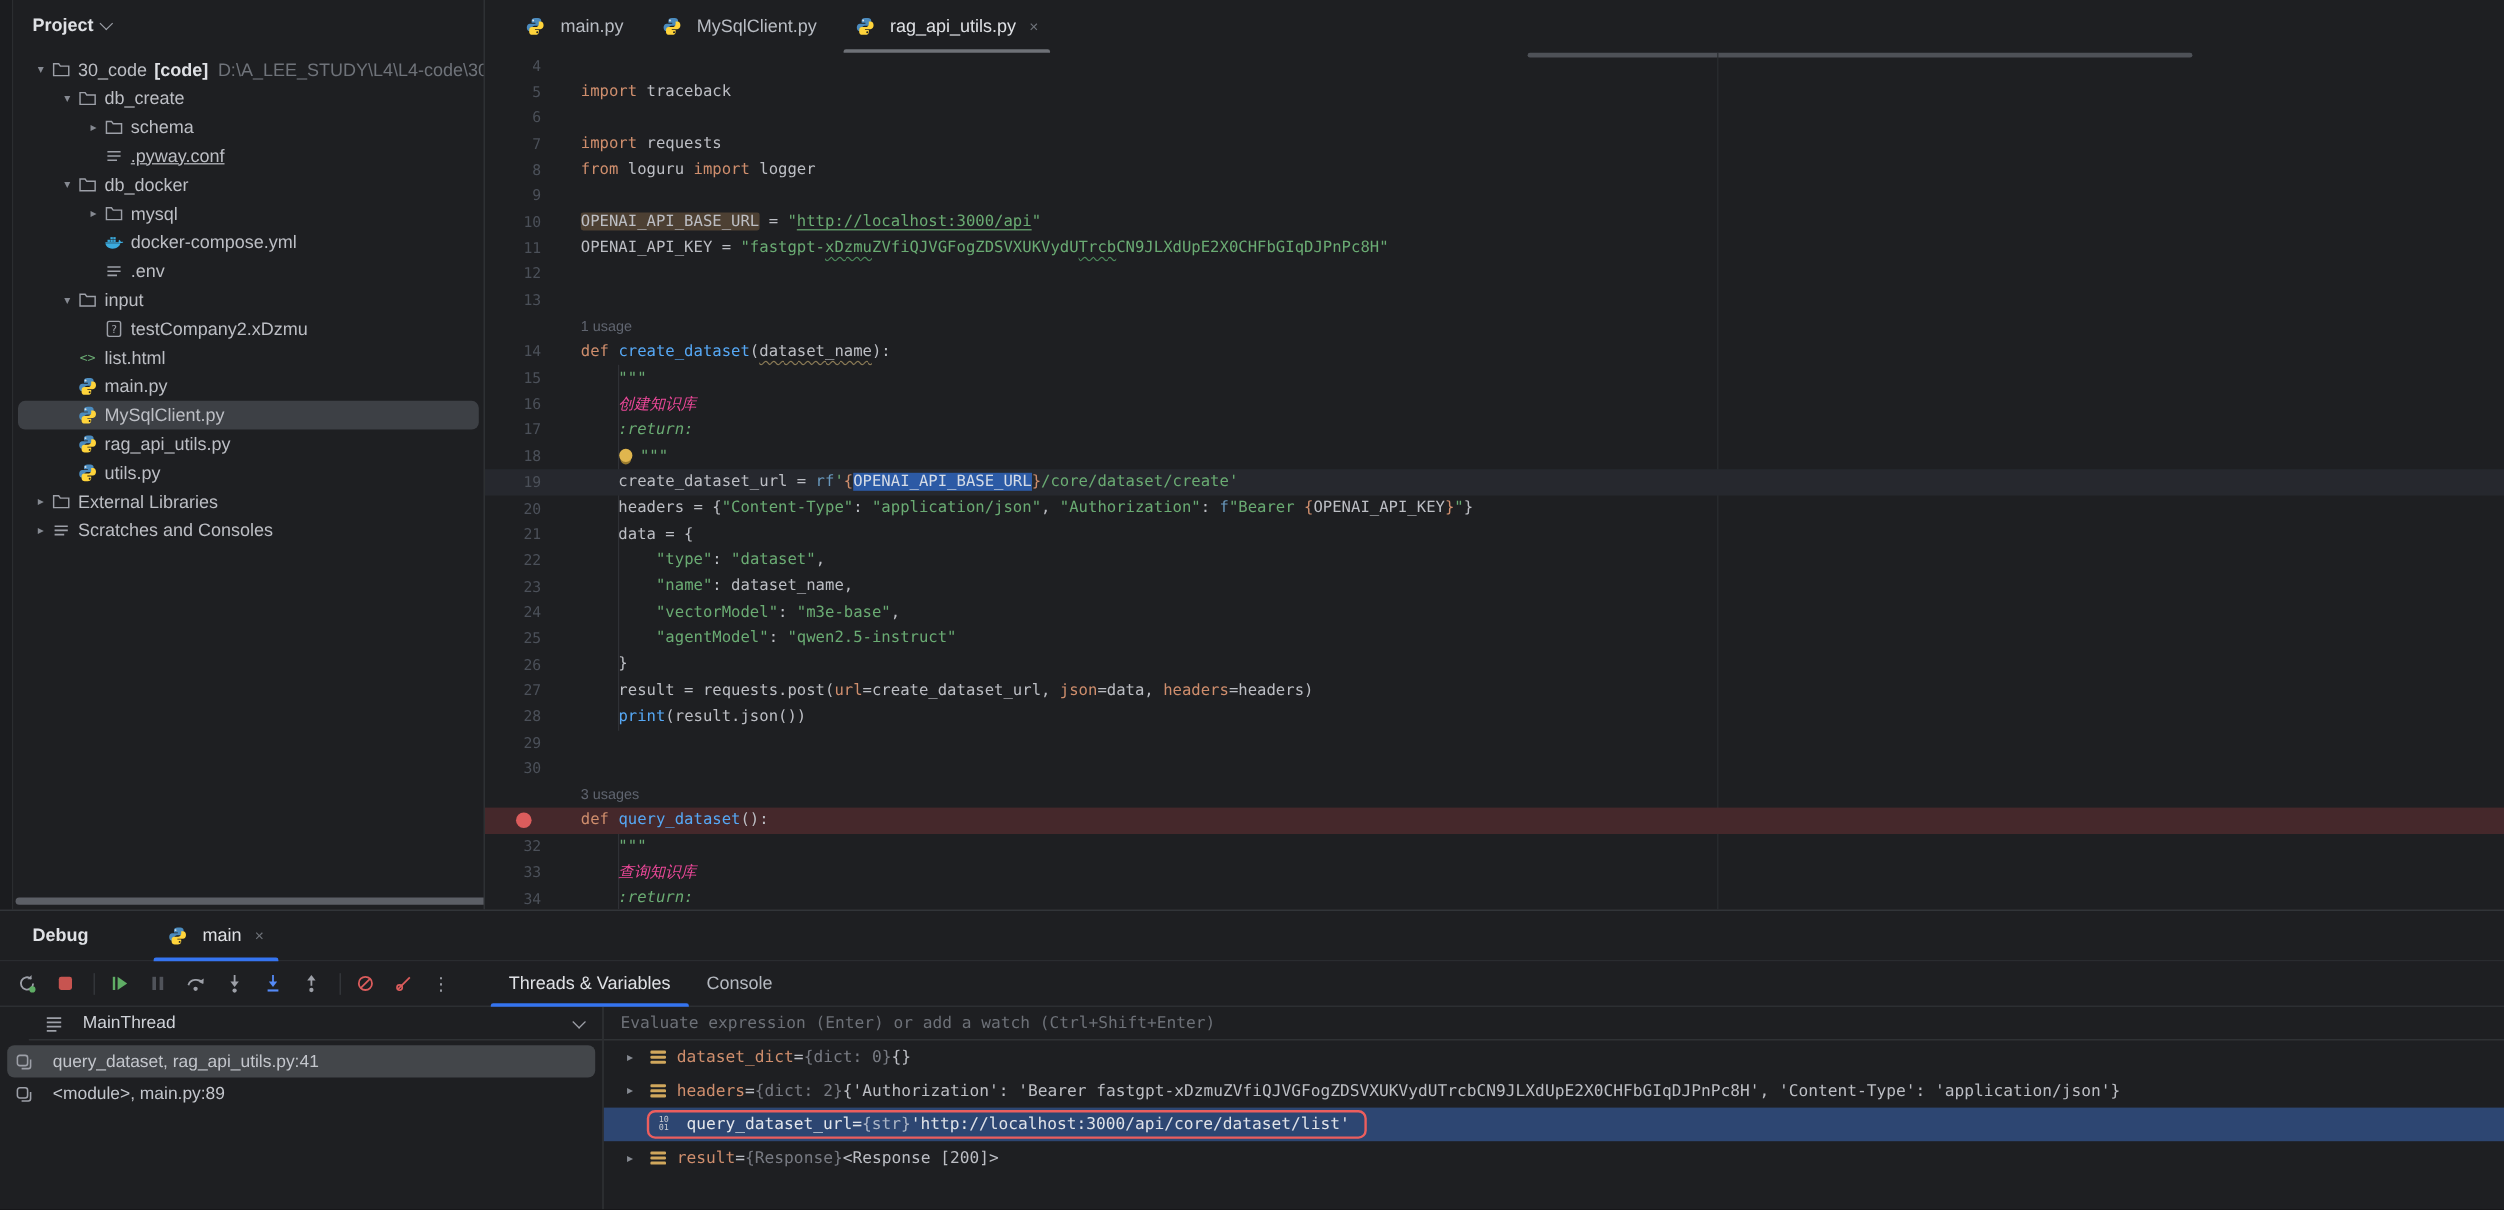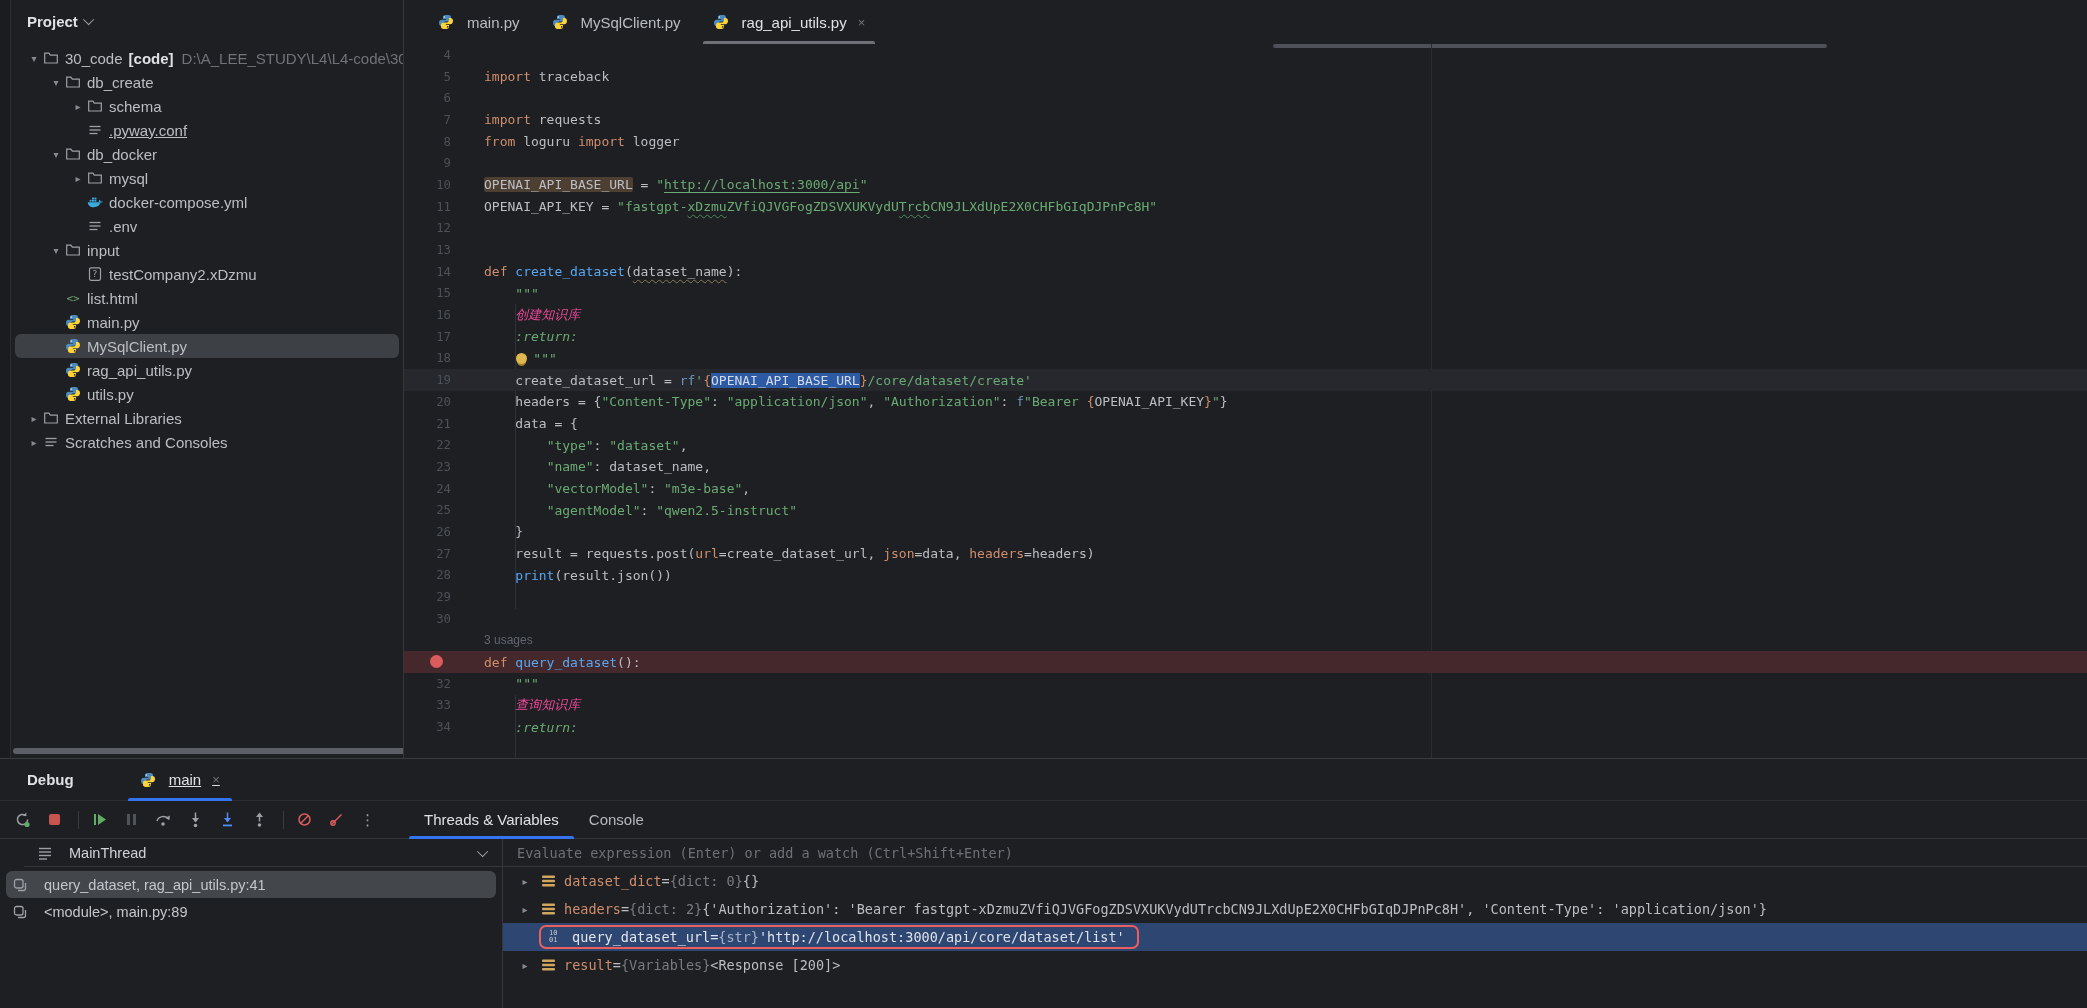--- a/index.html
+++ b/index.html
@@ -54,21 +54,21 @@
   .tk-di{color:#ec4899;font-style:italic;} .tk-dt{color:#6aab73;font-style:italic;}
   .tk-wy{color:#bcbec4;text-decoration:underline wavy #8a7a55;text-decoration-thickness:1px;text-underline-offset:3px;}
   .tk-hl{color:#bcbec4;background:#4d4033;border-radius:2px;}
   .tk-sel{color:#d4dbe6;background:#2c5aa5;}
   .tk-bulb{display:inline-block;width:11px;height:11px;border-radius:50%;background:#e0b64e;margin:0 6px 0 1px;vertical-align:-1px;box-shadow:0 3px 0 -1px #9a7c2f;}
 
   
   #debug{position:absolute;left:0;top:758px;right:0;height:250px;border-top:1px solid #393b40;background:#1e1f22;}
   .dbg-tabs{height:42px;display:flex;align-items:center;border-bottom:1px solid #2a2c30;box-sizing:border-box;gap:12px;}
   .dbg-title{font-size:15px;font-weight:bold;color:#dfe1e5;margin-left:27px;}
-  .sess-tab{position:relative;display:flex;align-items:center;gap:7px;height:100%;margin-left:42px;padding:0 12px;font-size:15px;color:#dfe1e5;text-decoration:underline;}
+  .sess-tab{position:relative;display:flex;align-items:center;gap:7px;height:100%;margin-left:42px;padding:0 12px;font-size:15px;color:#dfe1e5;}
   .sess-tab::after{content:"";position:absolute;left:0;right:0;bottom:-1px;height:3px;background:#3574f0;border-radius:2px 2px 0 0;}
   .dbg-toolbar{height:38px;display:flex;align-items:center;padding-left:14px;border-bottom:1px solid #313337;box-sizing:border-box;}
   .tbi{width:17px;height:17px;margin-right:15px;display:inline-flex;align-items:center;justify-content:center;}
   .tbdiv{width:1px;height:18px;background:#393b40;margin:0 12px 0 0;}
   .more-dots{color:#9da0a8;font-size:15px;letter-spacing:0;margin-right:10px;}
   .vtab{position:relative;height:100%;display:flex;align-items:center;padding:0 15px;font-size:15px;color:#b4b8bf;}
   .vtab.active{color:#dfe1e5;}
   .vtab.active::after{content:"";position:absolute;left:0;right:0;bottom:-1px;height:3px;background:#3574f0;border-radius:2px 2px 0 0;}
   .vtab-gap{width:24px;}
   .dbg-content{display:flex;height:169px;}
@@ -366,20 +366,24 @@
           <span class="gut">11</span>
           <span class="code"><span class="tk-p">OPENAI_API_KEY = </span><span class="tk-s">"fastgpt-</span><span class="tk-sw">xDzmu</span><span class="tk-s">ZVfiQJVGFogZDSVXUKVydU</span><span class="tk-sw">Trcb</span><span class="tk-s">CN9JLXdUpE2X0CHFbGIqDJPnPc8H"</span></span>
         </div>
         <div class="crow">
           <span class="gut">12</span>
           <span class="code"></span>
         </div>
         <div class="crow">
           <span class="gut">13</span>
           <span class="code"></span>
+        </div>
+        <div class="crow hint-row">
+          <span class="gut"></span>
+          <span class="code">1 usage</span>
         </div>
         <div class="crow">
           <span class="gut">14</span>
           <span class="code"><span class="tk-k">def </span><span class="tk-f">create_dataset</span><span class="tk-p">(</span><span class="tk-wy">dataset_name</span><span class="tk-p">):</span></span>
         </div>
         <div class="crow">
           <span class="gut">15</span>
           <span class="code"><span class="tk-s">    """</span></span>
         </div>
         <div class="crow">
@@ -649,20 +653,20 @@
                 <svg width="15" height="14" viewBox="0 0 15 14">
                   <g fill="#d0a75c">
                     <rect x="1" y="1.5" width="13" height="2.6" rx="1"></rect>
                     <rect x="1" y="5.7" width="13" height="2.6" rx="1"></rect>
                     <rect x="1" y="9.9" width="13" height="2.6" rx="1"></rect>
                   </g>
                 </svg>
               </span>
               <span class="vname">result</span>
               <span class="vval"> = </span>
-              <span class="vtype">{Variables}</span>
+              <span class="vtype">{Response}</span>
               <span class="vval"> &lt;Response [200]&gt;</span>
             </div>
           </div>
       </div>
     </div>
   </div>
 </div>
 
 </body></html>

